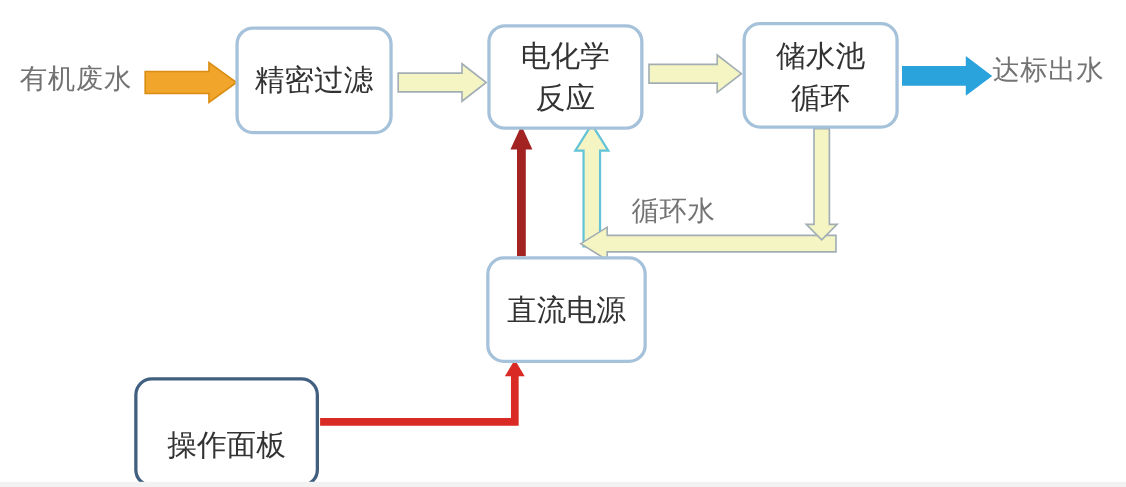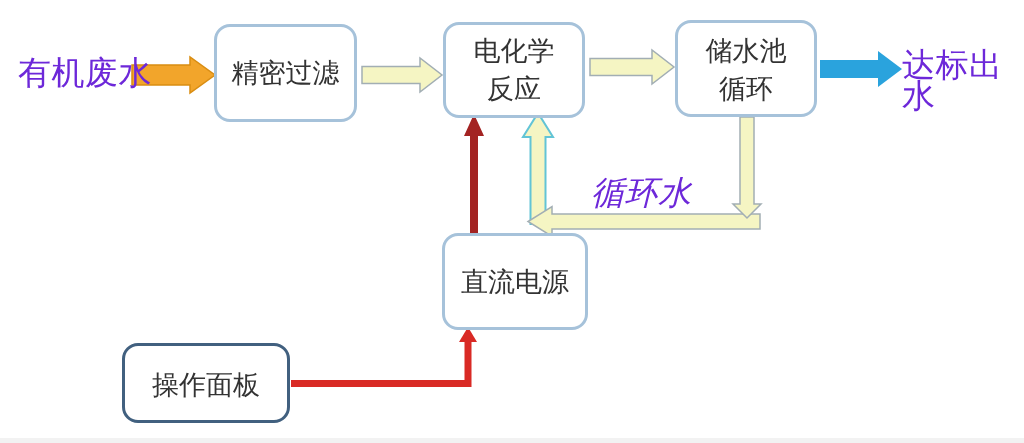--- a/index.html
+++ b/index.html
@@ -7,25 +7,25 @@
          font-family:"Liberation Sans",sans-serif;}
   .node{position:absolute;background:#fff;display:flex;flex-direction:column;
         align-items:center;justify-content:center;text-align:center;
         color:#333;font-size:27px;line-height:38px;letter-spacing:0px;}
   .node.light{border:3px solid #a6c2da;border-radius:16px;}
   .node.dark{border:3px solid #41607f;border-radius:16px;}
   #node-filter{left:214px;top:24px;width:137px;height:92px;}
   #node-electro{left:443px;top:22px;width:136px;height:90px;}
   #node-storage{left:675px;top:20px;width:136px;height:91px;padding-top:2px;height:89px;}
   #node-dc{left:412px;top:233px;width:140px;height:91px;margin-left:30px;}
-  #node-panel{left:122px;top:343px;width:162px;padding-top:4px;height:70px;}
-  .freelabel{position:absolute;color:#6d28d9;font-size:33px;line-height:31px;letter-spacing:0.5px;}
+  #node-panel{left:122px;top:343px;width:162px;padding-top:24px;height:70px;}
+  .freelabel{position:absolute;color:#737373;font-size:25px;line-height:31px;letter-spacing:0.5px;}
   #label-inlet{left:18px;top:57px;}
   #label-outlet{left:902px;top:49px;}
-  #label-recycle{left:591px;top:177px;font-style:italic;}
+  #label-recycle{left:574px;top:177px;}
   svg{position:absolute;left:0;top:0;}
   #bottom-strip{position:absolute;left:0;bottom:0;width:100%;height:5px;background:#f2f2f2;}
 </style>
 </head>
 <body>
 
 <div id="stage">
 
   <svg width="1024" height="443" viewBox="0 0 1024 443">
     <polygon points="132,65 190,65 190,57 215,75 190,93 190,85 132,85" fill="#f2a52b" stroke="#d98d12" stroke-width="1.5"></polygon>

